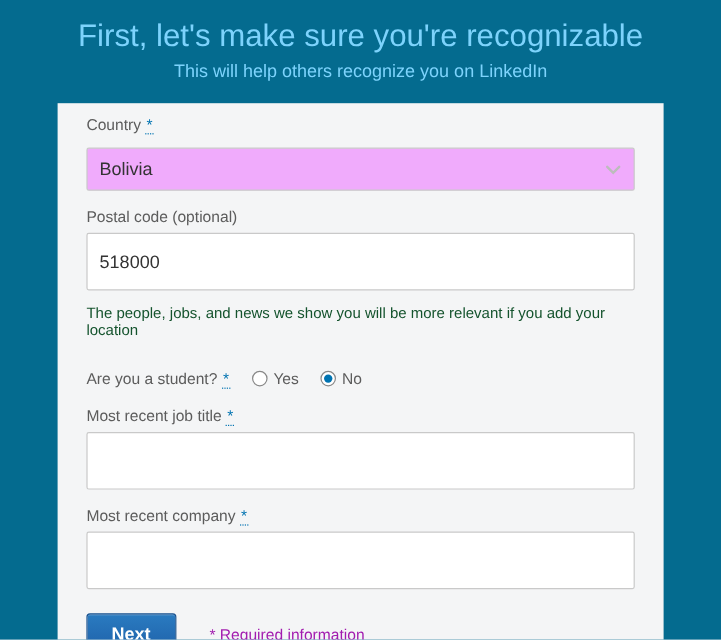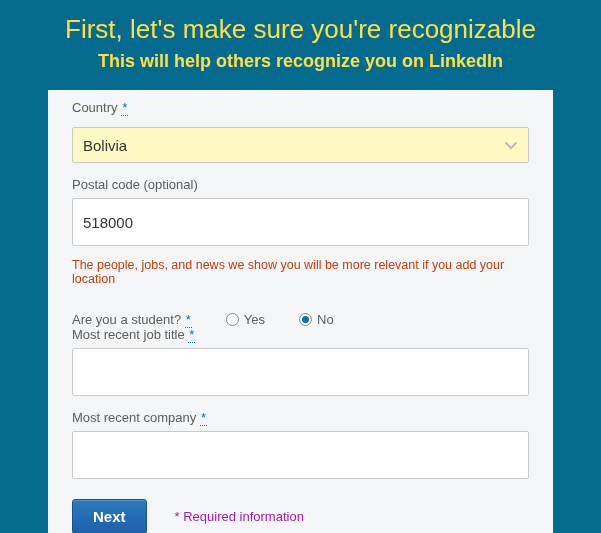--- a/index.html
+++ b/index.html
@@ -6,30 +6,30 @@
   body {
     font-family: -apple-system, Arial, sans-serif;
     background: #046b8f;
     width: 601px;
     height: 533px;
     overflow: hidden;
   }
   .header {
     text-align: center;
     padding: 14px 20px 18px;
-    color: #fde047;
+    color: #7dd3fc;
   }
   .title {
     font-size: 26px;
     font-weight: 400;
     margin-bottom: 6px;
   }
   .subtitle {
-    font-size: 18px;
-    font-weight: 700;
+    font-size: 15px;
+    font-weight: 400;
   }
   .card {
     background: #f4f5f6;
     margin: 0 48px;
     padding: 10px 24px 18px;
   }
   .field {
     margin-bottom: 14px;
   }
   .label {
@@ -38,21 +38,21 @@
     display: block;
     margin-bottom: 6px;
   }
   .req {
     color: #0073b1;
     border-bottom: 1px dotted #0073b1;
     padding: 0 1px;
   }
   .select-wrap {
     position: relative;
-    background: #fef9c3;
+    background: #f0abfc;
     border: 1px solid #c9c9c9;
     border-radius: 2px;
     height: 36px;
     display: flex;
     align-items: center;
     padding: 0 10px;
     cursor: pointer;
     margin-top: 12px;
   }
   .select-value {
@@ -70,28 +70,29 @@
     border: 1px solid #c9c9c9;
     border-radius: 2px;
     background: #fff;
     padding: 0 10px;
     font-size: 15px;
     color: #333;
     font-family: inherit;
   }
   .helper {
     font-size: 12.5px;
-    color: #c2410c;
+    color: #14532d;
     margin-top: -2px;
     margin-bottom: 26px;
   }
   .radio-row {
     display: flex;
     align-items: center;
-    gap: 26px;
+    gap: 10px;
+    margin-bottom: 16px;
   }
   .radio-row .label { margin-bottom: 0; }
   .radio-option {
     display: flex;
     align-items: center;
     gap: 5px;
     font-size: 13px;
     color: #5c5c5c;
     margin-left: 8px;
     cursor: pointer;

